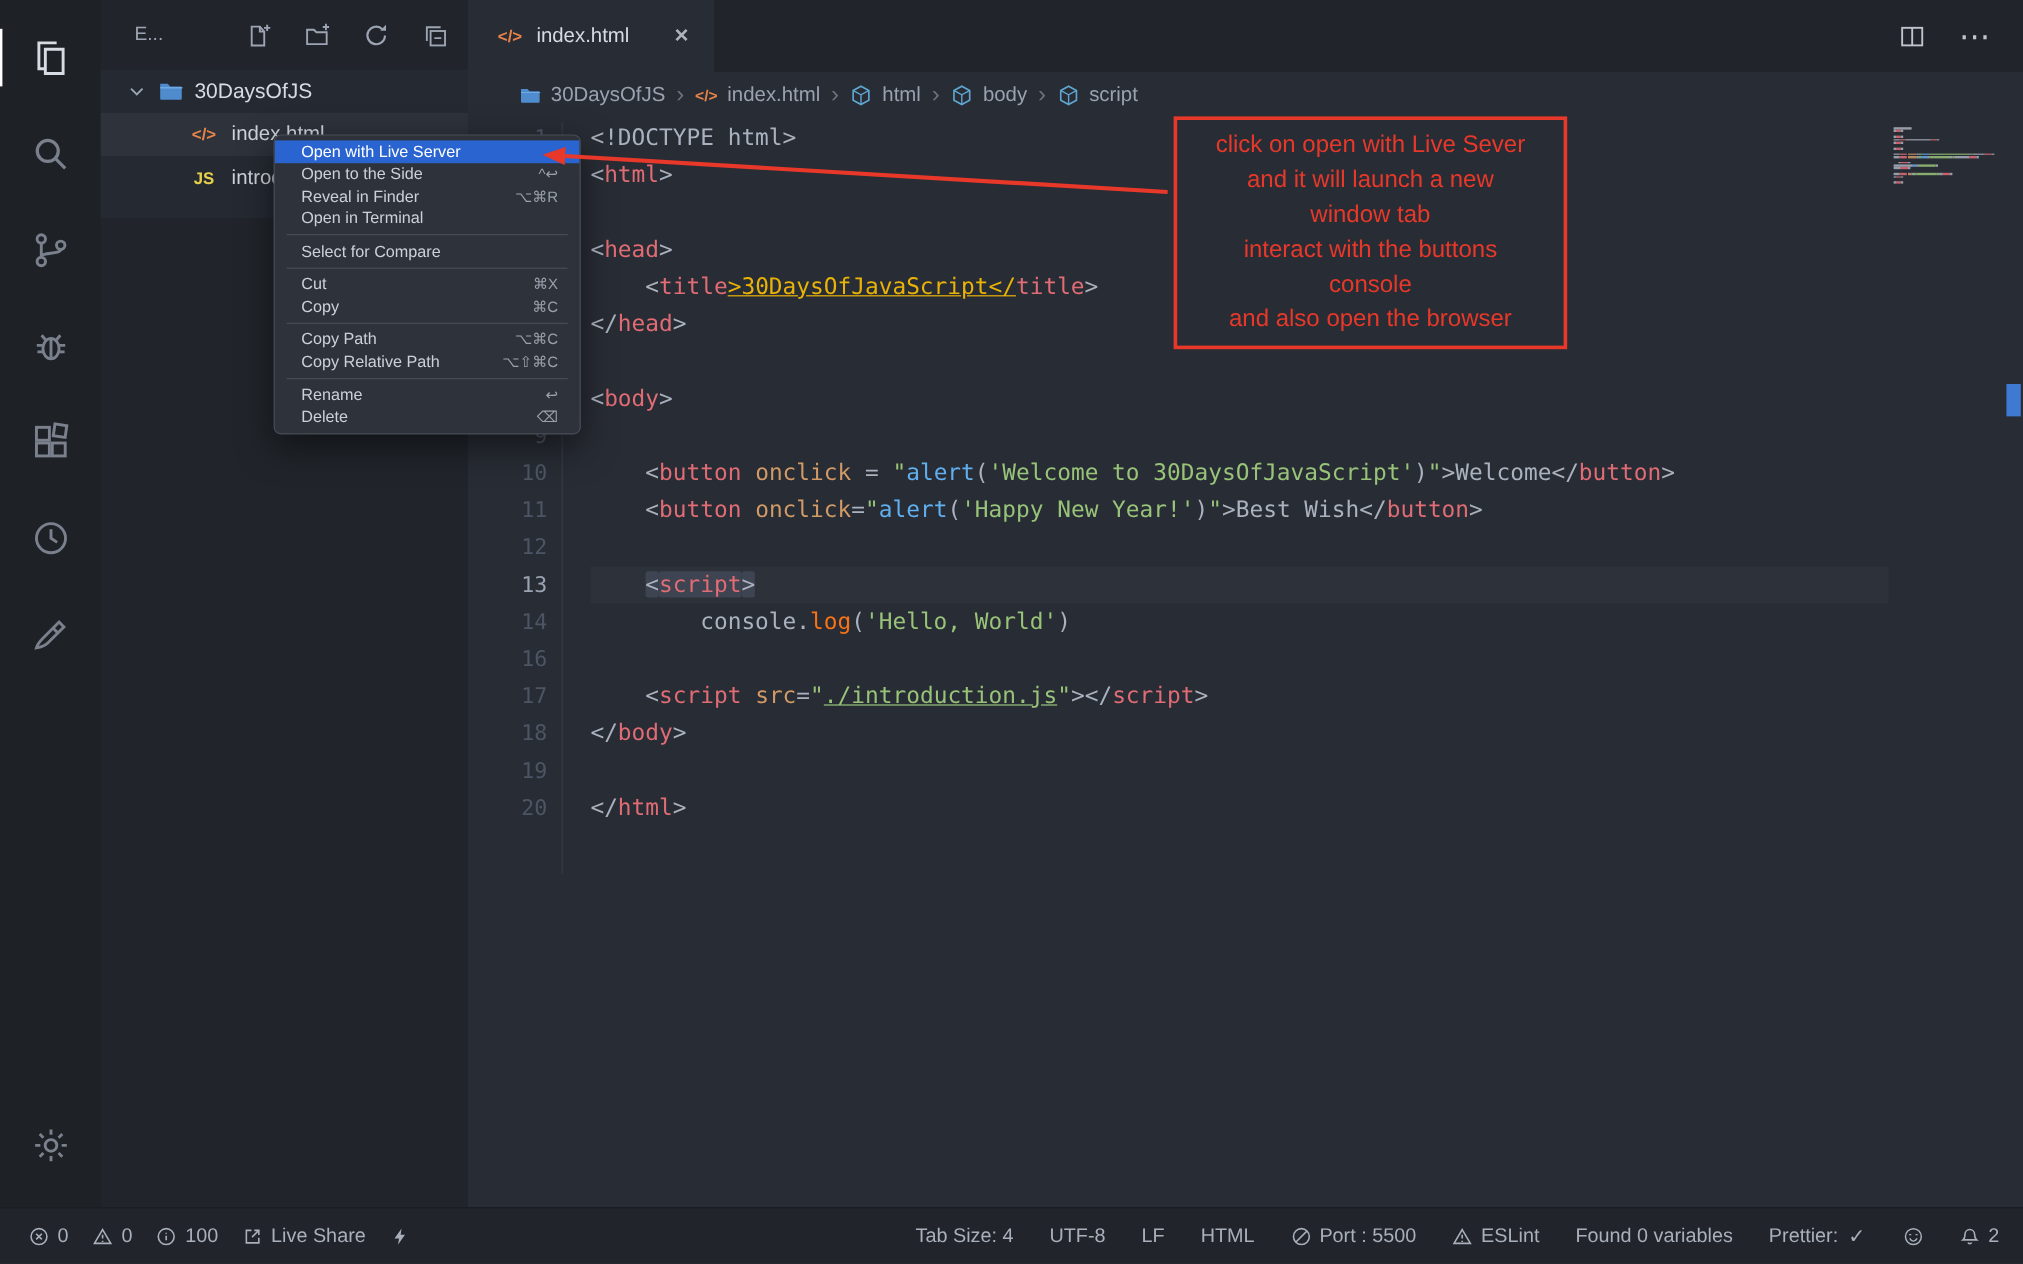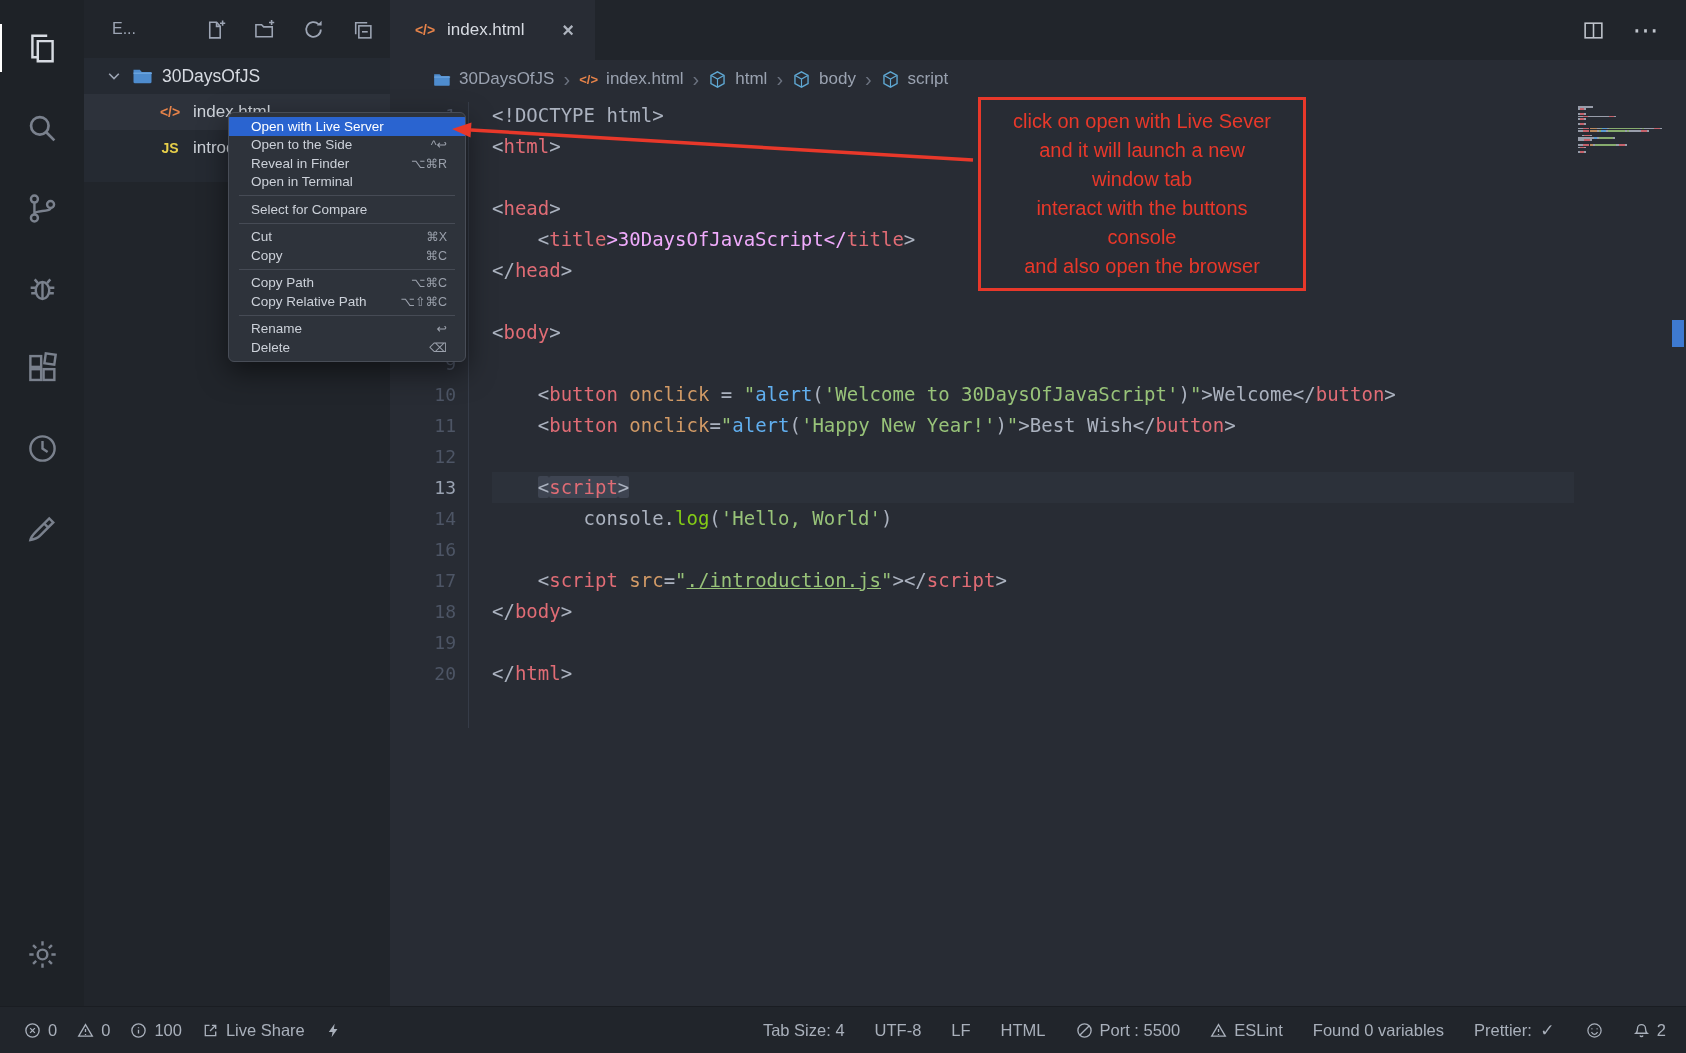--- a/index.html
+++ b/index.html
@@ -64,21 +64,21 @@
 .mm-row span{height:100%;display:inline-block;opacity:.85}
 .overview-marker{position:absolute;right:2px;top:222px;width:12px;height:27px;background:#3e7ad1}
 
 .status-bar{height:47px;background:var(--panel-bg);display:flex;align-items:center;padding:0 20px 0 24px;font-size:16.5px;color:#a9b0bb;flex-shrink:0;border-top:1px solid #1a1d22}
 .sb-left{display:flex;align-items:center;gap:20px}
 .sb-right{margin-left:auto;display:flex;align-items:center;gap:30px}
 .sb-item{display:flex;align-items:center;gap:7px;cursor:pointer;white-space:nowrap}
 .sb-item .icon{width:17px;height:17px}
 .sb-item .ico-txt{font-size:17px}
 
-.context-menu{position:absolute;left:228px;top:112px;width:238px;background:var(--menu-bg);border:1px solid #484d57;border-radius:6px;padding:4px 0;box-shadow:0 10px 28px rgba(0,0,0,.5);z-index:50;font-size:13.5px;color:#ccd1d9;overflow:hidden}
+.context-menu{position:absolute;left:228px;top:112px;width:256px;background:var(--menu-bg);border:1px solid #484d57;border-radius:6px;padding:4px 0;box-shadow:0 10px 28px rgba(0,0,0,.5);z-index:50;font-size:13.5px;color:#ccd1d9;overflow:hidden}
 .menu-item{display:flex;align-items:center;height:18.5px;padding:0 18px 0 22px;cursor:pointer}
 .menu-item .mi-label{flex:1;white-space:nowrap}
 .menu-item .mi-key{margin-left:16px;color:#9aa0ab;font-size:12.5px;white-space:nowrap}
 .menu-item.highlighted{background:var(--accent-blue);color:#fff}
 .menu-item.highlighted .mi-key{color:#dfe8ff}
 .menu-sep{height:1px;background:#464b55;margin:4px 10px}
 
 .annotation{position:absolute;left:978px;top:97px;width:328px;border:3px solid var(--annotation-red);color:var(--annotation-red);text-align:center;font-size:20px;line-height:29px;padding:7px 4px;z-index:40;background:transparent}
 .arrow-svg{position:absolute;left:0;top:0;width:100%;height:100%;pointer-events:none;z-index:60}
 .arrow-svg line{stroke:var(--annotation-red);stroke-width:3.5}
@@ -300,30 +300,30 @@
             <span>script</span>
           </span>
         </div>
       <div class="code-area">
         <div class="guide"></div>
         <div>
             <div class="cl"><span class="ln">1</span><span class="lc"><span style="color: rgb(171, 178, 191);">&lt;!DOCTYPE html&gt;</span></span></div>
             <div class="cl"><span class="ln">2</span><span class="lc"><span style="color: rgb(171, 178, 191);">&lt;</span><span style="color: rgb(224, 108, 117);">html</span><span style="color: rgb(171, 178, 191);">&gt;</span></span></div>
             <div class="cl"><span class="ln">3</span><span class="lc"></span></div>
             <div class="cl"><span class="ln">4</span><span class="lc"><span style="color: rgb(171, 178, 191);">&lt;</span><span style="color: rgb(224, 108, 117);">head</span><span style="color: rgb(171, 178, 191);">&gt;</span></span></div>
-            <div class="cl"><span class="ln">5</span><span class="lc"><span style="color: rgb(171, 178, 191);">    &lt;</span><span style="color: rgb(224, 108, 117);">title</span><span style="color: #f0abfc;">&gt;30DaysOfJavaScript&lt;/</span><span style="color: rgb(224, 108, 117);">title</span><span style="color: rgb(171, 178, 191);">&gt;</span></span></div>
+            <div class="cl"><span class="ln">5</span><span class="lc"><span style="color: rgb(171, 178, 191);">    &lt;</span><span style="color: rgb(224, 108, 117);">title</span><span style="color: #eab308; text-decoration: underline;">&gt;30DaysOfJavaScript&lt;/</span><span style="color: rgb(224, 108, 117);">title</span><span style="color: rgb(171, 178, 191);">&gt;</span></span></div>
             <div class="cl"><span class="ln">6</span><span class="lc"><span style="color: rgb(171, 178, 191);">&lt;/</span><span style="color: rgb(224, 108, 117);">head</span><span style="color: rgb(171, 178, 191);">&gt;</span></span></div>
             <div class="cl"><span class="ln">7</span><span class="lc"></span></div>
             <div class="cl"><span class="ln">8</span><span class="lc"><span style="color: rgb(171, 178, 191);">&lt;</span><span style="color: rgb(224, 108, 117);">body</span><span style="color: rgb(171, 178, 191);">&gt;</span></span></div>
             <div class="cl"><span class="ln">9</span><span class="lc"></span></div>
             <div class="cl"><span class="ln">10</span><span class="lc"><span style="color: rgb(171, 178, 191);">    &lt;</span><span style="color: rgb(224, 108, 117);">button</span><span style="color: rgb(171, 178, 191);"> </span><span style="color: rgb(209, 154, 102);">onclick</span><span style="color: rgb(171, 178, 191);"> = </span><span style="color: rgb(152, 195, 121);">"</span><span style="color: rgb(97, 175, 239);">alert</span><span style="color: rgb(171, 178, 191);">(</span><span style="color: rgb(152, 195, 121);">'Welcome to 30DaysOfJavaScript'</span><span style="color: rgb(171, 178, 191);">)</span><span style="color: rgb(152, 195, 121);">"</span><span style="color: rgb(171, 178, 191);">&gt;Welcome&lt;/</span><span style="color: rgb(224, 108, 117);">button</span><span style="color: rgb(171, 178, 191);">&gt;</span></span></div>
             <div class="cl"><span class="ln">11</span><span class="lc"><span style="color: rgb(171, 178, 191);">    &lt;</span><span style="color: rgb(224, 108, 117);">button</span><span style="color: rgb(171, 178, 191);"> </span><span style="color: rgb(209, 154, 102);">onclick</span><span style="color: rgb(171, 178, 191);">=</span><span style="color: rgb(152, 195, 121);">"</span><span style="color: rgb(97, 175, 239);">alert</span><span style="color: rgb(171, 178, 191);">(</span><span style="color: rgb(152, 195, 121);">'Happy New Year!'</span><span style="color: rgb(171, 178, 191);">)</span><span style="color: rgb(152, 195, 121);">"</span><span style="color: rgb(171, 178, 191);">&gt;Best Wish&lt;/</span><span style="color: rgb(224, 108, 117);">button</span><span style="color: rgb(171, 178, 191);">&gt;</span></span></div>
             <div class="cl"><span class="ln">12</span><span class="lc"></span></div>
             <div class="cl hl"><span class="ln">13</span><span class="lc"><span style="color: rgb(171, 178, 191);">    </span><span class="boxed" style="color: rgb(171, 178, 191);">&lt;</span><span class="boxed" style="color: rgb(224, 108, 117);">script</span><span class="boxed" style="color: rgb(171, 178, 191);">&gt;</span></span></div>
-            <div class="cl"><span class="ln">14</span><span class="lc"><span style="color: rgb(171, 178, 191);">        console.</span><span style="color: #84cc16;">log</span><span style="color: rgb(171, 178, 191);">(</span><span style="color: rgb(152, 195, 121);">'Hello, World'</span><span style="color: rgb(171, 178, 191);">)</span></span></div>
+            <div class="cl"><span class="ln">14</span><span class="lc"><span style="color: rgb(171, 178, 191);">        console.</span><span style="color: #f97316;">log</span><span style="color: rgb(171, 178, 191);">(</span><span style="color: rgb(152, 195, 121);">'Hello, World'</span><span style="color: rgb(171, 178, 191);">)</span></span></div>
             <div class="cl"><span class="ln">16</span><span class="lc"></span></div>
             <div class="cl"><span class="ln">17</span><span class="lc"><span style="color: rgb(171, 178, 191);">    &lt;</span><span style="color: rgb(224, 108, 117);">script</span><span style="color: rgb(171, 178, 191);"> </span><span style="color: rgb(209, 154, 102);">src</span><span style="color: rgb(171, 178, 191);">=</span><span style="color: rgb(152, 195, 121);">"</span><span style="color: rgb(152, 195, 121); text-decoration: underline;">./introduction.js</span><span style="color: rgb(152, 195, 121);">"</span><span style="color: rgb(171, 178, 191);">&gt;&lt;/</span><span style="color: rgb(224, 108, 117);">script</span><span style="color: rgb(171, 178, 191);">&gt;</span></span></div>
             <div class="cl"><span class="ln">18</span><span class="lc"><span style="color: rgb(171, 178, 191);">&lt;/</span><span style="color: rgb(224, 108, 117);">body</span><span style="color: rgb(171, 178, 191);">&gt;</span></span></div>
             <div class="cl"><span class="ln">19</span><span class="lc"></span></div>
             <div class="cl"><span class="ln">20</span><span class="lc"><span style="color: rgb(171, 178, 191);">&lt;/</span><span style="color: rgb(224, 108, 117);">html</span><span style="color: rgb(171, 178, 191);">&gt;</span></span></div>
           </div>
         <div class="minimap">
             <div class="mm-row">
               <span style="width: 15px; background: rgb(171, 178, 191);"></span>
             </div>

